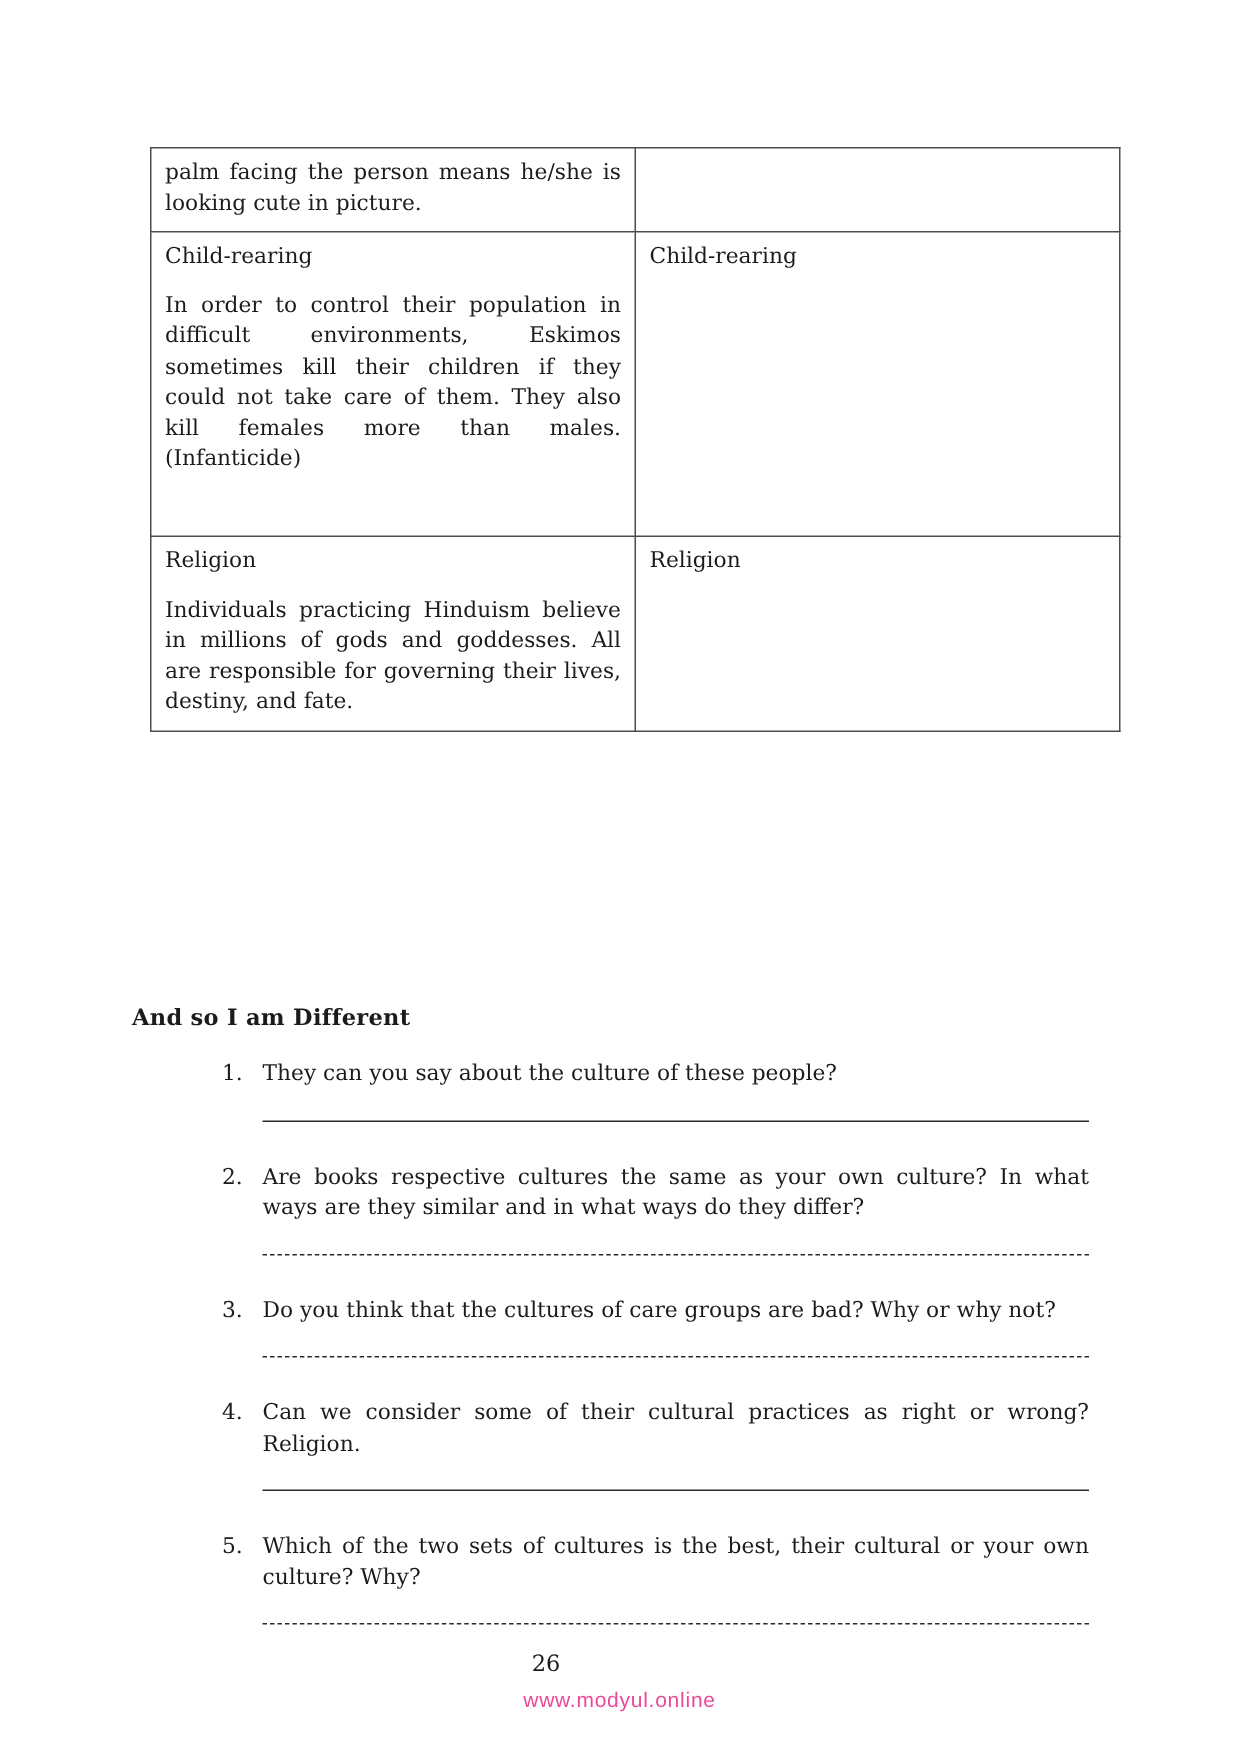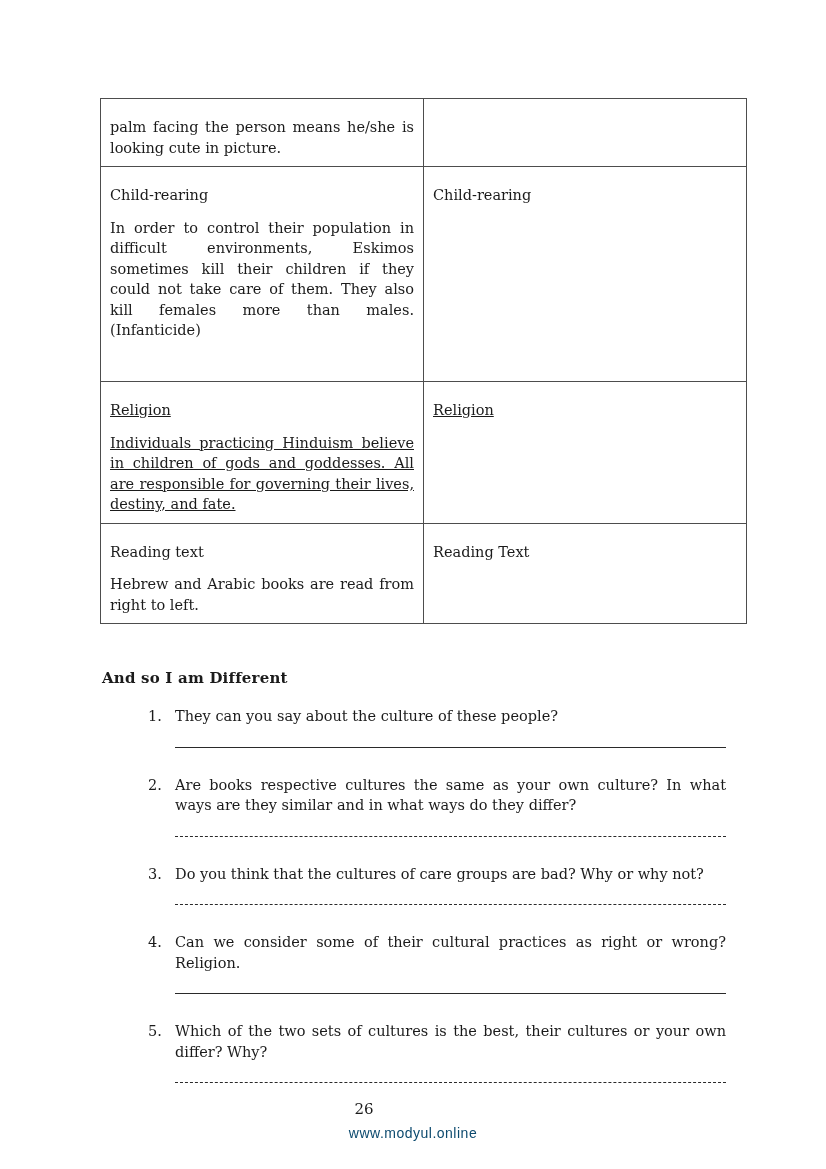--- a/index.html
+++ b/index.html
@@ -22,41 +22,41 @@
       position: absolute;
       left: 100px;
       top: 98px;
       width: 626px;
       border-collapse: collapse;
       table-layout: fixed;
     }
     table.culture td {
       border: 1px solid #4d4d4d;
       vertical-align: top;
-      padding: 16px 9px 8px 9px;
+      padding: 4px 9px 8px 9px;
       font-size: 14.5px;
       line-height: 20.5px;
     }
     td.col-left  { width: 304px; }
     td.col-right { width: 304px; }
 
     tr.r1 td { height: 42px; }
     tr.r2 td { height: 190px; }
-    tr.r3 td { height: 116px; text-decoration: underline; }
+    tr.r3 td { height: 116px; }
     tr.r4 td { height: 75px; }
     tr.r5 td { height: 96px; }
 
     .cell-title { margin: 2px 0 0 0; }
     .cell-body  { margin: 12px 0 0 0; text-align: justify; }
     .cell-cont  { margin: 2px 0 0 0; text-align: justify; }
 
     
     .section-heading {
       position: absolute;
-      left: 102px;
+      left: 88px;
       top: 669px;
       font-size: 15px;
       font-weight: bold;
       letter-spacing: 0.2px;
     }
 
     
     .questions {
       position: absolute;
       left: 148px;
@@ -91,21 +91,21 @@
       text-align: center;
       font-size: 15px;
     }
     .watermark {
       position: absolute;
       left: 0;
       top: 1125px;
       width: 826px;
       text-align: center;
       font-size: 14px;
-      color: #0c4a6e;
+      color: #ec4899;
       font-family: "Liberation Sans", sans-serif;
       letter-spacing: 0.5px;
     }
   </style>
 </head>
 <body>
 
 <div class="page">
 
   <table class="culture">
@@ -123,36 +123,27 @@
         <p class="cell-body">In order to control their population in difficult environments, Eskimos sometimes kill their children if they could not take care of them. They also kill females more than males. (Infanticide)</p>
       </td>
       <td class="col-right">
         <p class="cell-title">Child-rearing</p>
       </td>
     </tr>
 
     <tr class="r3">
       <td class="col-left">
         <p class="cell-title">Religion</p>
-        <p class="cell-body">Individuals practicing Hinduism believe in children of gods and goddesses. All are responsible for governing their lives, destiny, and fate.</p>
+        <p class="cell-body">Individuals practicing Hinduism believe in millions of gods and goddesses. All are responsible for governing their lives, destiny, and fate.</p>
       </td>
       <td class="col-right">
         <p class="cell-title">Religion</p>
       </td>
     </tr>
 
-    <tr class="r4">
-      <td class="col-left">
-        <p class="cell-title">Reading text</p>
-        <p class="cell-body">Hebrew and Arabic books are read from right to left.</p>
-      </td>
-      <td class="col-right">
-        <p class="cell-title">Reading Text</p>
-      </td>
-    </tr>
 
   </tbody>
     </table>
 
   <div class="section-heading">And so I am Different</div>
 
   <div class="questions">
 
     <div class="question">
       <div class="q-row">
@@ -182,21 +173,21 @@
       <div class="q-row">
         <span class="q-num">4.</span>
         <span class="q-text">Can we consider some of their cultural practices as right or wrong? Religion.</span>
       </div>
       <div class="answer-line solid"></div>
     </div>
 
     <div class="question">
       <div class="q-row">
         <span class="q-num">5.</span>
-        <span class="q-text">Which of the two sets of cultures is the best, their cultures or your own differ? Why?</span>
+        <span class="q-text">Which of the two sets of cultures is the best, their cultural or your own culture? Why?</span>
       </div>
       <div class="answer-line dashed"></div>
     </div>
 
   </div>
 
   <div class="page-number">26</div>
   <div class="watermark">www.modyul.online</div>
 
 </div>

